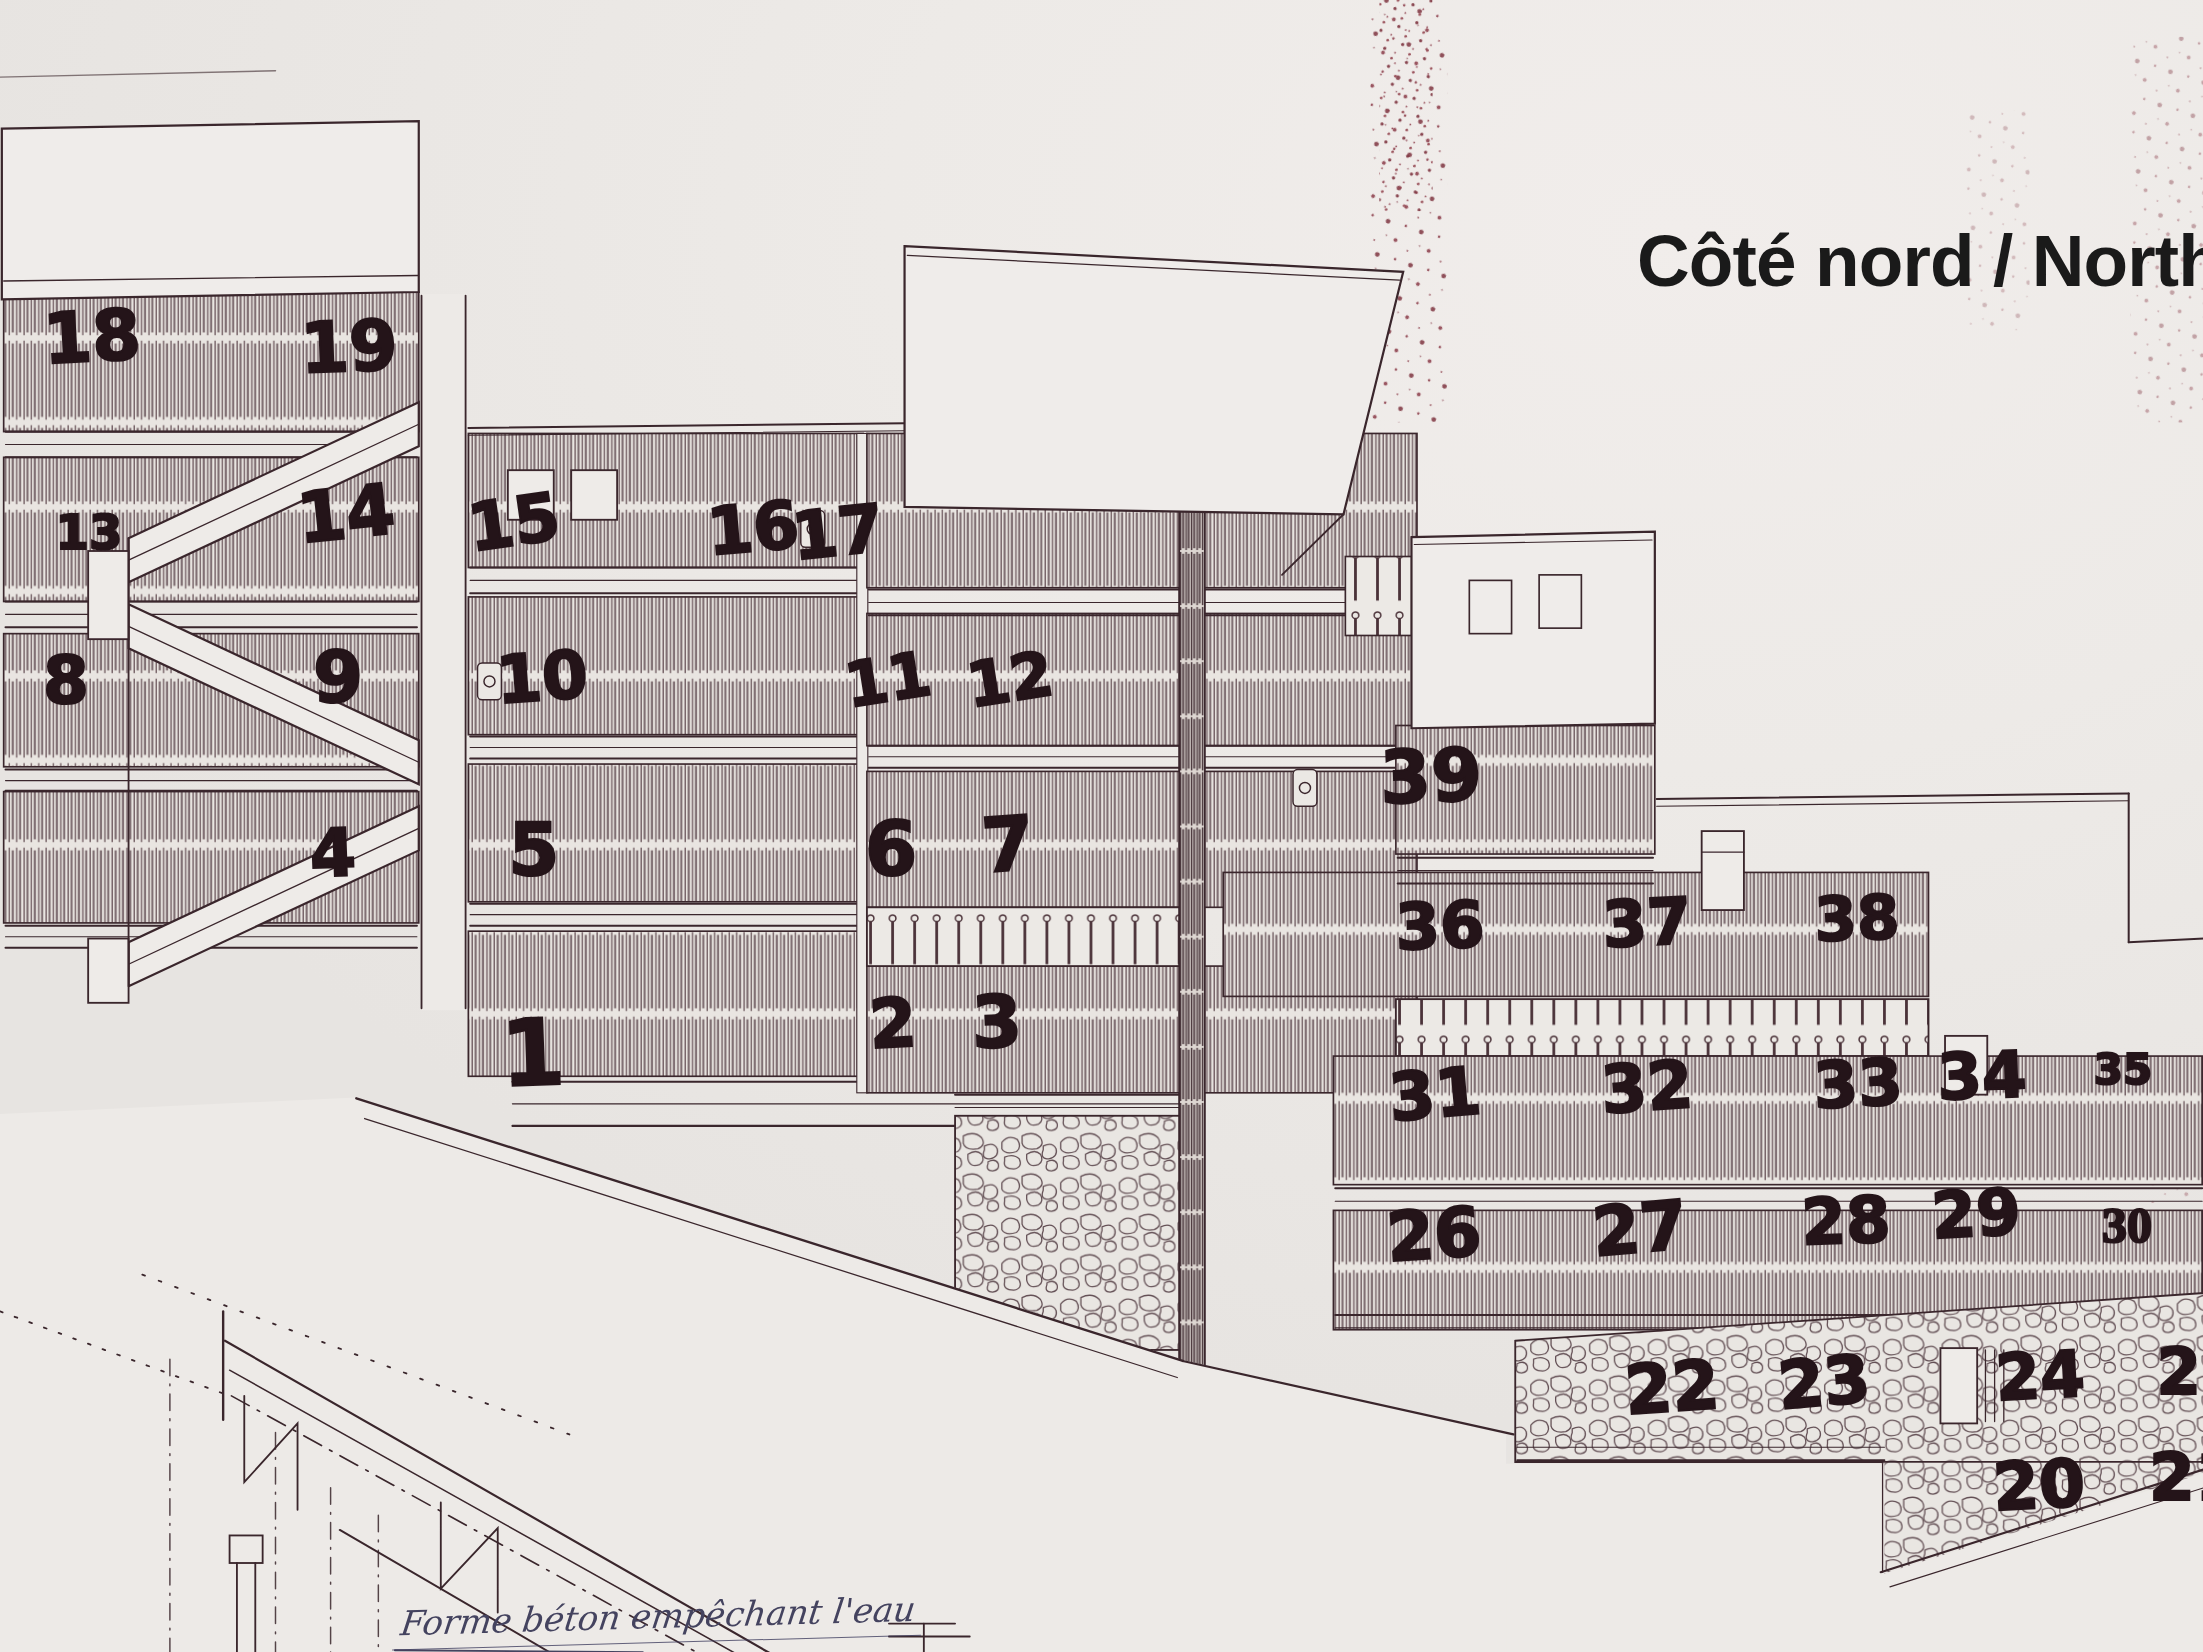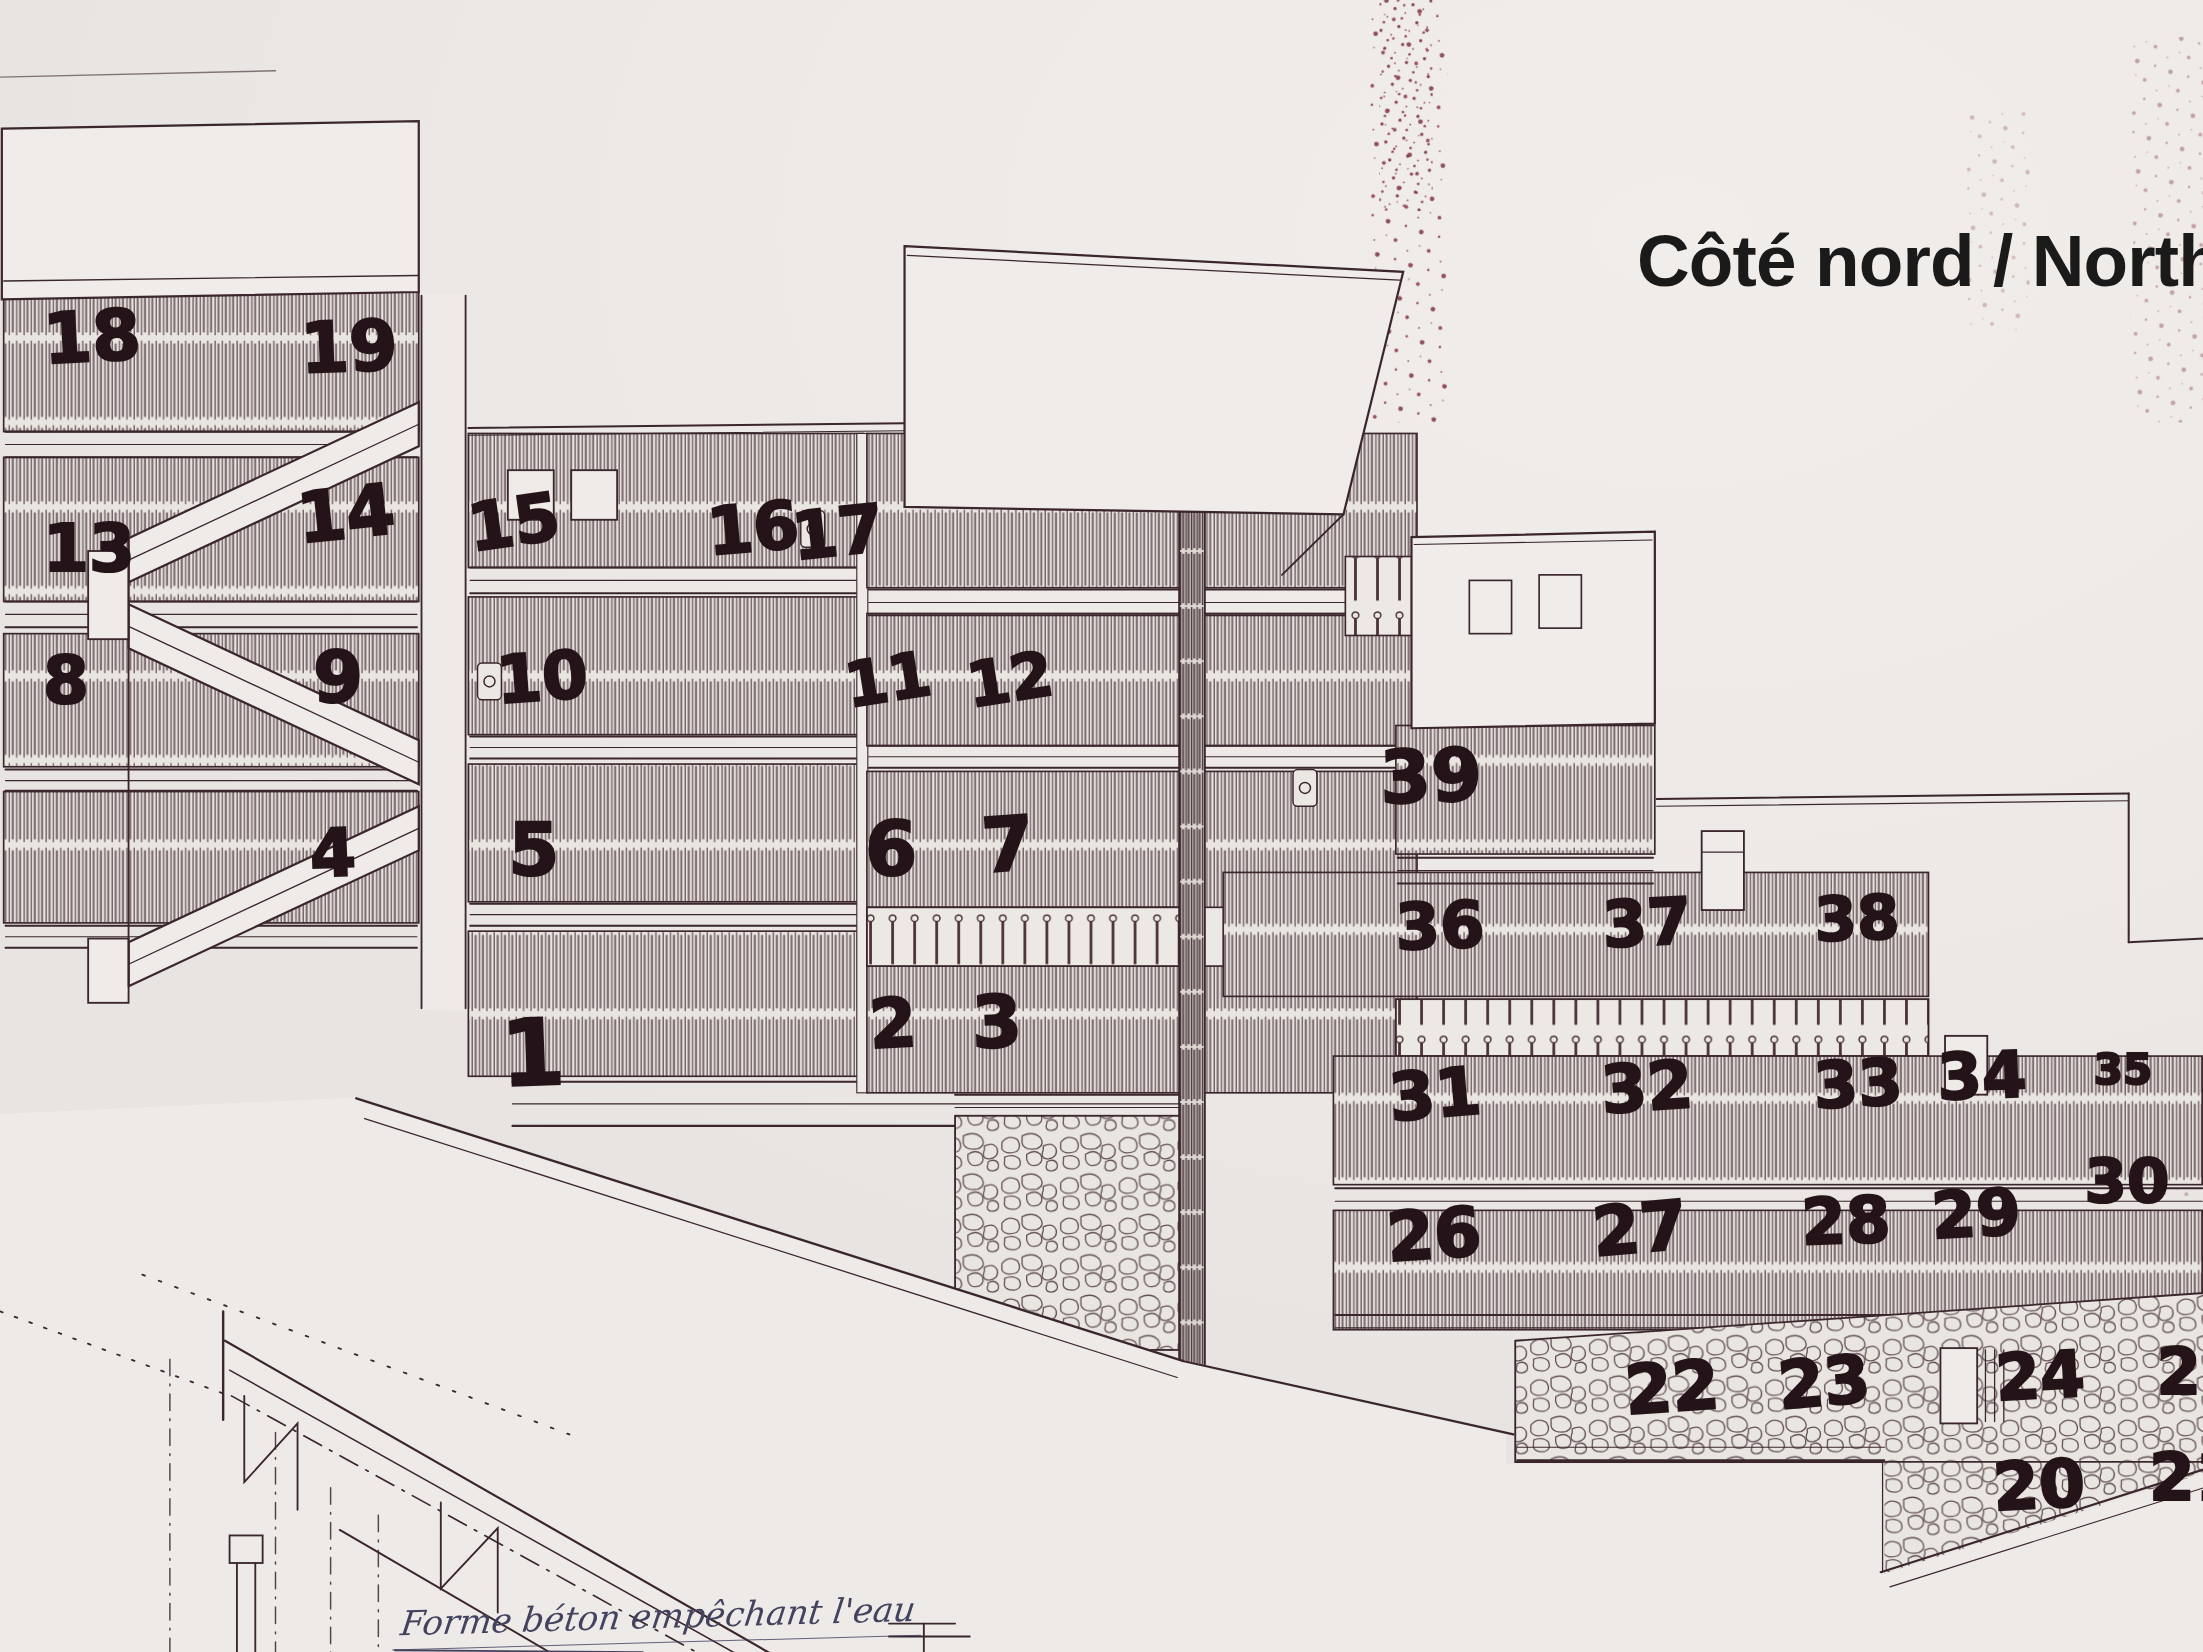--- a/index.html
+++ b/index.html
@@ -277,21 +277,21 @@
         <line x1="430" y1="1797" x2="700" y2="1799" stroke-width="2" stroke="#44435f"></line>
       </g>
     </g>
   </svg>
 
   <div class="page-title">Côté nord / North sid</div>
 
   <div style="position:absolute;inset:0;width:2204px;height:1653px;">
       <div class="unit-label" style="left: 92px; top: 337px; font-size: 70px; transform: translate(-50%, -50%) rotate(-3deg);">18</div>
       <div class="unit-label" style="left: 349px; top: 347px; font-size: 70px; transform: translate(-50%, -50%) rotate(-2deg);">19</div>
-      <div class="unit-label" style="left: 89px; top: 549px; font-size: 66px; transform: translate(-50%, -50%) rotate(0deg);">13</div>
+      <div class="unit-label" style="left: 89px; top: 532px; font-size: 48px; transform: translate(-50%, -50%) rotate(0deg);">13</div>
       <div class="unit-label" style="left: 346px; top: 514px; font-size: 70px; transform: translate(-50%, -50%) rotate(-6deg);">14</div>
       <div class="unit-label" style="left: 514px; top: 523px; font-size: 66px; transform: translate(-50%, -50%) rotate(-8deg);">15</div>
       <div class="unit-label" style="left: 753px; top: 529px; font-size: 66px; transform: translate(-50%, -50%) rotate(-5deg);">16</div>
       <div class="unit-label" style="left: 838px; top: 533px; font-size: 66px; transform: translate(-50%, -50%) rotate(-6deg);">17</div>
       <div class="unit-label" style="left: 66px; top: 681px; font-size: 66px; transform: translate(-50%, -50%) rotate(0deg);">8</div>
       <div class="unit-label" style="left: 338px; top: 677px; font-size: 72px; transform: translate(-50%, -50%) rotate(0deg);">9</div>
       <div class="unit-label" style="left: 542px; top: 678px; font-size: 66px; transform: translate(-50%, -50%) rotate(-4deg);">10</div>
       <div class="unit-label" style="left: 888px; top: 680px; font-size: 62px; transform: translate(-50%, -50%) rotate(-9deg);">11</div>
       <div class="unit-label" style="left: 1010px; top: 680px; font-size: 62px; transform: translate(-50%, -50%) rotate(-9deg);">12</div>
       <div class="unit-label" style="left: 1431px; top: 776px; font-size: 73px; transform: translate(-50%, -50%) rotate(-2deg);">39</div>
@@ -307,21 +307,21 @@
       <div class="unit-label" style="left: 997px; top: 1022px; font-size: 72px; transform: translate(-50%, -50%) rotate(-2deg);">3</div>
       <div class="unit-label" style="left: 1435px; top: 1095px; font-size: 66px; transform: translate(-50%, -50%) rotate(-5deg);">31</div>
       <div class="unit-label" style="left: 1647px; top: 1088px; font-size: 66px; transform: translate(-50%, -50%) rotate(-4deg);">32</div>
       <div class="unit-label" style="left: 1858px; top: 1084px; font-size: 64px; transform: translate(-50%, -50%) rotate(-3deg);">33</div>
       <div class="unit-label" style="left: 1982px; top: 1076px; font-size: 64px; transform: translate(-50%, -50%) rotate(-2deg);">34</div>
       <div class="unit-label" style="left: 2123px; top: 1070px; font-size: 42px; transform: translate(-50%, -50%) rotate(0deg);">35</div>
       <div class="unit-label" style="left: 1434px; top: 1235px; font-size: 68px; transform: translate(-50%, -50%) rotate(-4deg);">26</div>
       <div class="unit-label" style="left: 1640px; top: 1229px; font-size: 68px; transform: translate(-50%, -50%) rotate(-5deg);">27</div>
       <div class="unit-label" style="left: 1846px; top: 1221px; font-size: 64px; transform: translate(-50%, -50%) rotate(-2deg);">28</div>
       <div class="unit-label" style="left: 1976px; top: 1214px; font-size: 64px; transform: translate(-50%, -50%) rotate(-3deg);">29</div>
-      <div class="unit-label" style="left: 2127px; top: 1180px; font-size: 61px; transform: translate(-50%, -50%) rotate(0deg);">30</div>
+      <div class="unit-label" style="left: 2127px; top: 1225px; font-size: 50px; transform: translate(-50%, -50%) rotate(0deg); font-family: Liberation Serif, serif;">30</div>
       <div class="unit-label" style="left: 1672px; top: 1388px; font-size: 68px; transform: translate(-50%, -50%) rotate(-4deg);">22</div>
       <div class="unit-label" style="left: 1824px; top: 1383px; font-size: 66px; transform: translate(-50%, -50%) rotate(-5deg);">23</div>
       <div class="unit-label" style="left: 2040px; top: 1376px; font-size: 64px; transform: translate(-50%, -50%) rotate(-3deg);">24</div>
       <div class="unit-label" style="left: 2201px; top: 1372px; font-size: 64px; transform: translate(-50%, -50%) rotate(0deg);">25</div>
       <div class="unit-label" style="left: 2039px; top: 1486px; font-size: 66px; transform: translate(-50%, -50%) rotate(-3deg);">20</div>
       <div class="unit-label" style="left: 2195px; top: 1478px; font-size: 66px; transform: translate(-50%, -50%) rotate(0deg);">21</div>
     </div>
 
   <div class="hand-note">Forme béton empêchant l'eau</div>
 </div>

